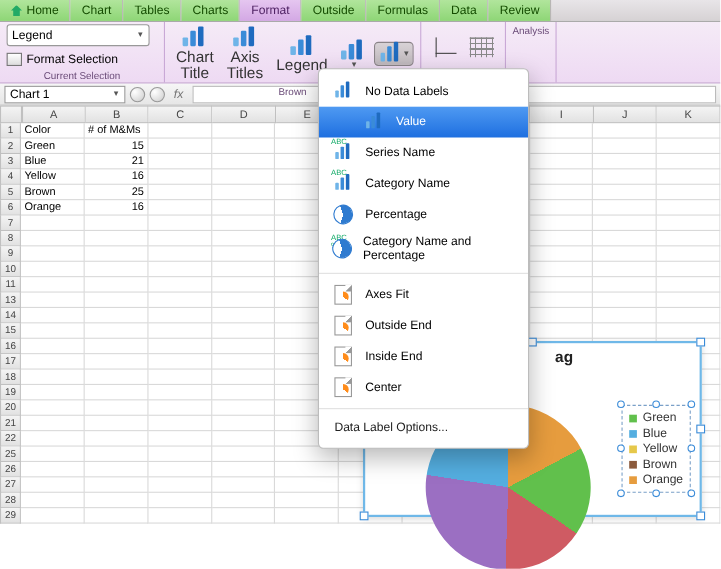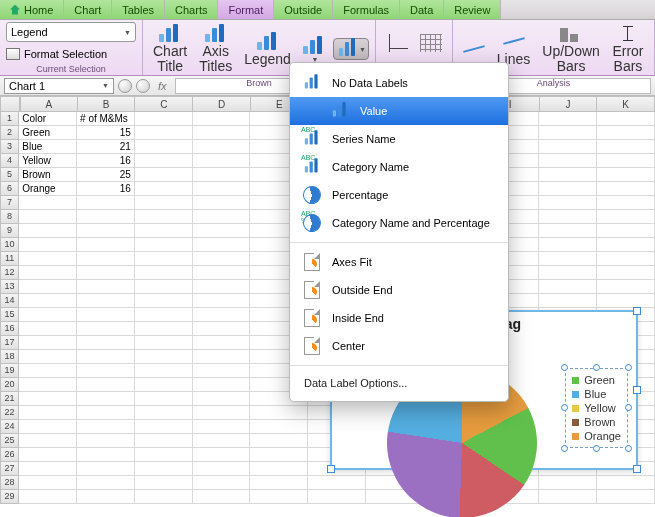--- a/index.html
+++ b/index.html
@@ -66,21 +66,21 @@
   .colhdr{ width:60px; height:16px; background:linear-gradient(#f4f4f4,#e2e2e2); border:1px solid #c0c0c0; border-left:none; text-align:center; font-size:10px; color:#444; line-height:15px;}
   .colhdr:first-child{border-left:1px solid #c0c0c0;}
   .corner{width:20px;height:16px;background:linear-gradient(#f4f4f4,#e2e2e2);border:1px solid #c0c0c0;position:absolute;left:0;}
   .rows {}
   .row{ display:flex; height:14px;}
   .rowhdr{ width:20px; background:linear-gradient(#f4f4f4,#e2e2e2); border:1px solid #c0c0c0; border-top:none; text-align:center; font-size:9px; color:#444; line-height:13px;}
   .cell{ width:60px; border-right:1px solid #d9d9d9; border-bottom:1px solid #d9d9d9; padding:0 3px; font-size:10px; line-height:13px; overflow:hidden; white-space:nowrap;}
   .cell.r{ text-align:right;}
 
   
-  .menu{ position:absolute; left:289px; top:62px; width:220px; background:#fff; border:1px solid #bcbcbc; border-radius:5px; box-shadow:0 8px 22px rgba(0,0,0,.28); padding:6px 0; z-index:50;}
+  .menu{ position:absolute; left:289px; top:62px; width:192px; background:#fff; border:1px solid #bcbcbc; border-radius:5px; box-shadow:0 8px 22px rgba(0,0,0,.28); padding:6px 0; z-index:50;}
   .menu .mitem{ display:flex; align-items:center; gap:10px; padding:5px 12px; cursor:pointer;}
   .menu .mitem.sel{ background:linear-gradient(#4f9af2,#1e6fe0); color:#fff;padding-left:40px;}
   .menu .msep{ height:1px; background:#e0e0e0; margin:5px 0;}
   .menu .mopt{ padding:6px 14px; cursor:pointer; color:#222;}
   .mic{ width:20px; height:18px; display:flex; align-items:center; justify-content:center; font-size:8px; color:#1f6bbf; position:relative;}
   .mic .bars-ic{transform:scale(.8);}
   .badge{position:absolute; top:-4px; left:-2px; font-size:7px; background:#fff; padding:0 1px; color:#1a6;}
   .pie-ic-m{width:18px;height:18px;border-radius:50%;background:conic-gradient(#2f7bd0 0 60%,#fff 60% 100%);border:1px solid #2f7bd0; transform:rotate(-20deg);}
   .page-ic{width:16px;height:18px;background:#fff;border:1px solid #999;position:relative;}
   .page-ic::before{content:"";position:absolute;right:-1px;top:-1px;width:6px;height:6px;background:linear-gradient(135deg,#fff 48%,#999 52%);}
@@ -190,40 +190,20 @@
         <div class="axes-ic"></div>
       </div>
       <div class="ribbon-btn">
         <div class="grid-ic"></div>
       </div>
     </div>
     <div class="group-label">Axes</div>
   </div>
 
   <div class="group">
-    <div class="group-row">
-      <div class="ribbon-btn">
-        <div class="line-ic"></div>
-      </div>
-      <div class="ribbon-btn">
-        <div class="line-ic"></div>
-        <div class="cap">Lines</div>
-      </div>
-      <div class="ribbon-btn">
-        <div class="updown-ic">
-            <span style="height:14px"></span>
-            <span style="height:8px"></span>
-          </div>
-        <div class="cap">Up/Down<br>Bars</div>
-      </div>
-      <div class="ribbon-btn">
-        <div class="err-ic"></div>
-        <div class="cap">Error Bars</div>
-      </div>
-    </div>
     <div class="group-label">Analysis</div>
   </div>
 </div>
 
 <div class="fxbar">
   <div class="namebox">
     <span>Chart 1</span>
     <span class="dd-arrow">▼</span>
   </div>
   <div class="circ-btn"></div>
@@ -396,34 +376,20 @@
         <div class="cell"></div>
         <div class="cell"></div>
         <div class="cell"></div>
         <div class="cell"></div>
         <div class="cell"></div>
         <div class="cell"></div>
         <div class="cell"></div>
         <div class="cell"></div>
       </div>
       <div class="row">
-        <div class="rowhdr">12</div>
-        <div class="cell"></div>
-        <div class="cell"></div>
-        <div class="cell"></div>
-        <div class="cell"></div>
-        <div class="cell"></div>
-        <div class="cell"></div>
-        <div class="cell"></div>
-        <div class="cell"></div>
-        <div class="cell"></div>
-        <div class="cell"></div>
-        <div class="cell"></div>
-      </div>
-      <div class="row">
         <div class="rowhdr">13</div>
         <div class="cell"></div>
         <div class="cell"></div>
         <div class="cell"></div>
         <div class="cell"></div>
         <div class="cell"></div>
         <div class="cell"></div>
         <div class="cell"></div>
         <div class="cell"></div>
         <div class="cell"></div>
@@ -537,34 +503,20 @@
         <div class="cell"></div>
         <div class="cell"></div>
         <div class="cell"></div>
         <div class="cell"></div>
         <div class="cell"></div>
         <div class="cell"></div>
         <div class="cell"></div>
       </div>
       <div class="row">
         <div class="rowhdr">22</div>
-        <div class="cell"></div>
-        <div class="cell"></div>
-        <div class="cell"></div>
-        <div class="cell"></div>
-        <div class="cell"></div>
-        <div class="cell"></div>
-        <div class="cell"></div>
-        <div class="cell"></div>
-        <div class="cell"></div>
-        <div class="cell"></div>
-        <div class="cell"></div>
-      </div>
-      <div class="row">
-        <div class="rowhdr">24</div>
         <div class="cell"></div>
         <div class="cell"></div>
         <div class="cell"></div>
         <div class="cell"></div>
         <div class="cell"></div>
         <div class="cell"></div>
         <div class="cell"></div>
         <div class="cell"></div>
         <div class="cell"></div>
         <div class="cell"></div>

